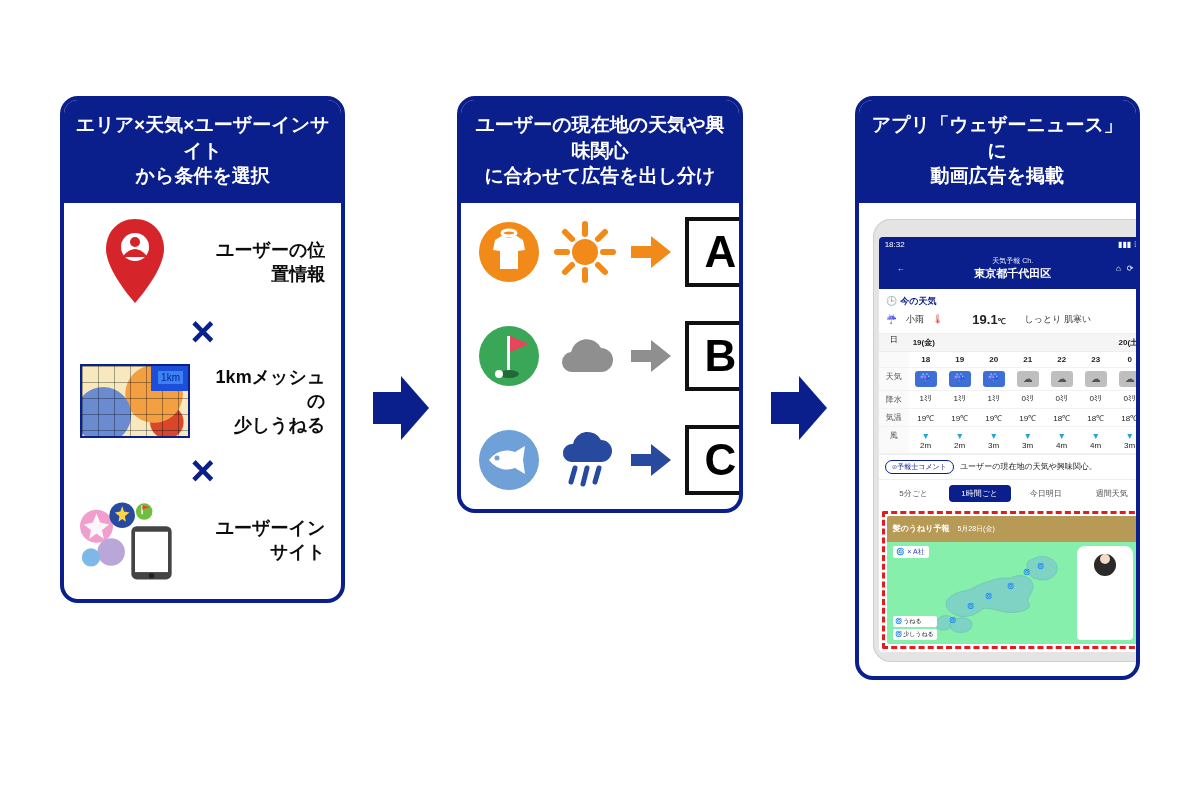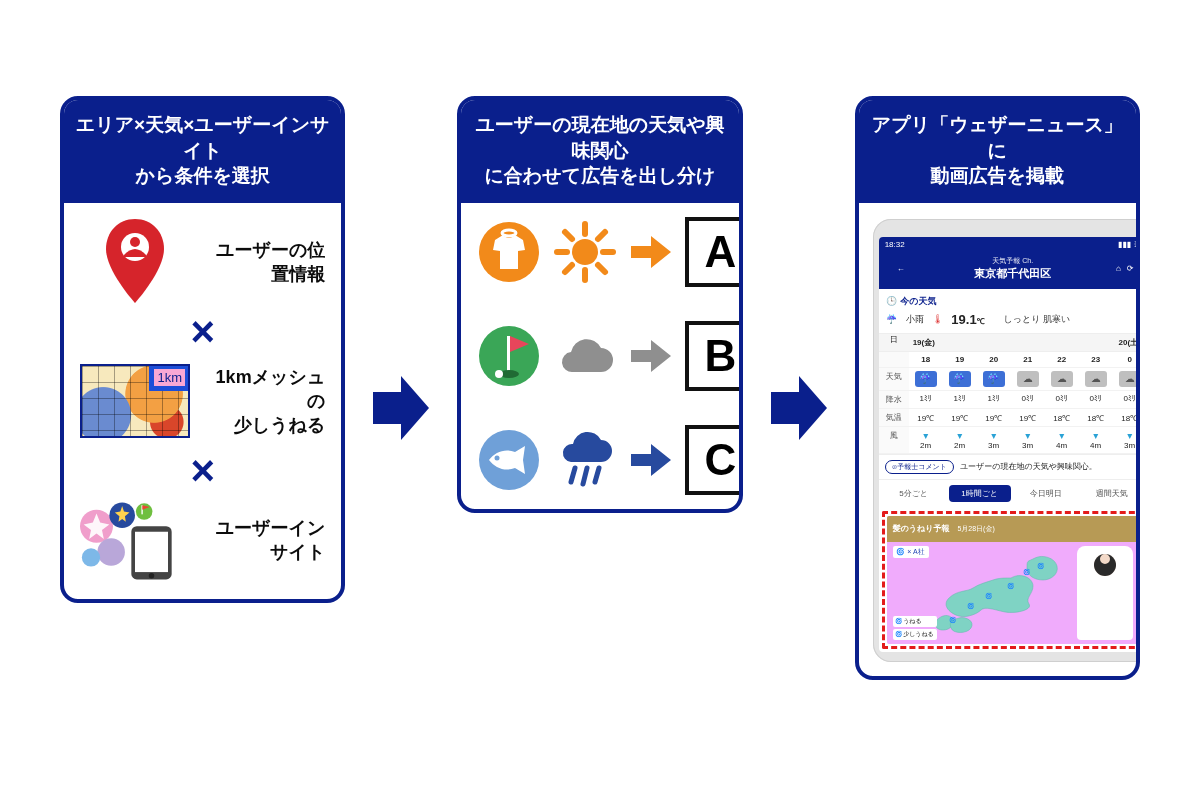--- a/index.html
+++ b/index.html
@@ -158,21 +158,21 @@
   .phone-titlebar .center { text-align: center; flex: 1; }
   .phone-titlebar .center .sub { font-size: 7px; opacity: .9; }
   .phone-titlebar .center .loc { font-size: 11px; font-weight: 600; }
   .phone-titlebar .side { width: 28px; display:flex; gap:6px; font-size:8px; justify-content:center;}
   .phone-now {
     padding: 6px 8px;
     border-bottom: 1px solid #eee;
   }
   .now-title { color:#0a1f8c; font-size:9px; font-weight:600;}
   .now-line { display:flex; align-items:center; gap:8px; margin-top:4px;}
-  .now-temp { font-weight:700; font-size:13px; }
+  .now-temp { font-weight:700; font-size:13px;margin-left:21px; }
   .now-temp small{font-size:8px;}
   .now-cond { font-size:9px; }
   .now-feel { font-size:9px; color:#333;margin-left:11px; }
 
   .hourly-head, .hourly-body {
     display:grid;
     grid-template-columns: 30px repeat(7, 1fr);
     font-size:8px;
     text-align:center;
   }
@@ -195,21 +195,21 @@
   .forecaster .tag{ border:1px solid #0a1f8c; color:#0a1f8c; border-radius:10px; padding:1px 6px; font-size:7px;}
   .tabs { display:flex; gap:4px; padding:5px 4px; font-size:8px;}
   .tabs .tab{ flex:1; text-align:center; padding:3px 2px; border-radius:4px; color:#555;}
   .tabs .tab.active{ background:#0a1f8c; color:#fff;}
 
   .ad-slot{
     margin:4px 3px 3px; border:3px dashed #e31b1b; border-radius:2px;
     padding:2px; position:relative;
   }
   .ad-inner{
-    background:#f0abfc; height:128px; border-radius:2px; position:relative; overflow:hidden;
+    background:#86efac; height:128px; border-radius:2px; position:relative; overflow:hidden;
   }
   .ad-band{ position:absolute; left:0; right:0; top:0; height:26px; background:#b79a55; color:#fff;
     display:flex; align-items:center; gap:8px; padding:0 6px; font-size:8px;}
   .ad-band .date{font-size:7px;}
   .ad-brand{ position:absolute; left:6px; top:30px; background:#fff; color:#1a3fb3; font-size:7px; padding:1px 4px; border-radius:2px;}
   .japan{ position:absolute; left:28px; top:36px; width:160px; height:86px; }
   .presenter{
     position:absolute; right:6px; bottom:4px; width:56px; height:94px;
     background:#fff; border-radius:8px 8px 4px 4px;
   }
@@ -226,21 +226,21 @@
   .mesh{ width:110px; height:74px; border:2px solid #0a1f8c; position:relative; overflow:hidden;}
   .mesh .land{position:absolute; inset:0; background:
     radial-gradient(circle at 20% 70%, #6a8bd0 0 28%, transparent 29%),
     radial-gradient(circle at 68% 40%, #f3a043 0 34%, transparent 35%),
     radial-gradient(circle at 80% 80%, #d9462a 0 16%, transparent 17%),
     linear-gradient(#f7e9bd,#f7e9bd);
   }
   .mesh .grid{position:absolute; inset:0;
     background-image:linear-gradient(#0005 1px,transparent 1px),linear-gradient(90deg,#0005 1px,transparent 1px);
     background-size:16px 16px;}
-  .mesh .tag{position:absolute; right:-2px; top:-2px; background:#f9a8d4; color:#0a1f8c; font-size:13px; padding:1px 3px; border:5px solid #1d4ed8;}
+  .mesh .tag{position:absolute; right:-2px; top:-2px; background:#3b82f6; color:#0a1f8c; font-size:10px; padding:1px 3px; border:7px solid #1d4ed8;}
   .insight{ width:120px; height:90px; }
 </style>
 </head>
 <body>
 
 <div class="stage">
 
   <div class="panel">
     <div class="panel-header" style="white-space:pre-line;">エリア×天気×ユーザーインサイト
 から条件を選択</div>

